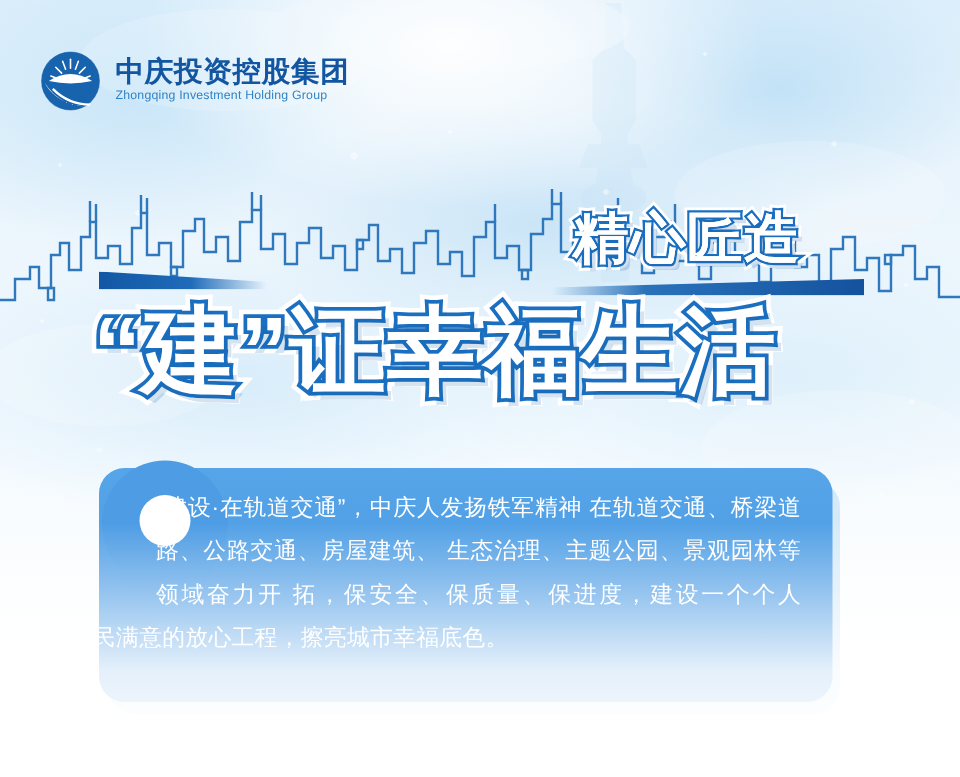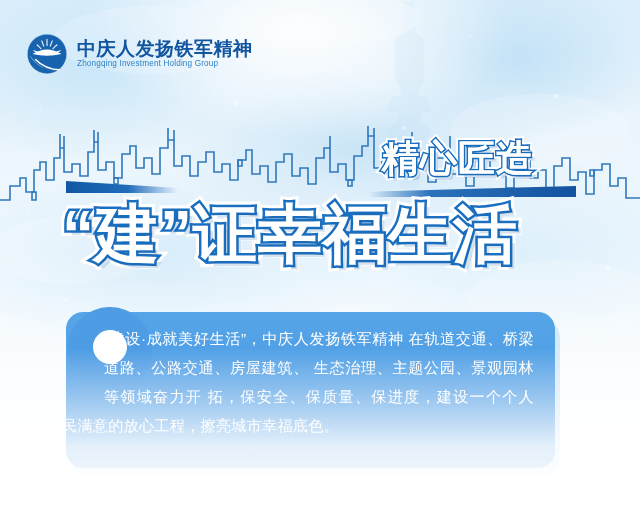--- a/index.html
+++ b/index.html
@@ -282,21 +282,21 @@
           <path d="M47 18 l-6 6"></path>
         <path d="M12 27 l8 3"></path>
           <path d="M52 27 l-8 3"></path>
       </g>
       <path d="M10 32 q22 -14 44 0 q-22 5 -44 0 z" fill="#ffffff"></path>
       <path d="M6 34 q14 22 40 24 q-18 -2 -28 -10 q-9 -7 -12 -14 z" fill="#ffffff" opacity="0.92"></path>
       <path d="M14 40 q16 16 38 16" fill="none" stroke="#ffffff" stroke-width="2.4"></path>
       <circle cx="32" cy="32" r="30" fill="none" stroke="#ffffff" stroke-width="1.2" opacity="0.35"></circle>
     </svg>
     <div class="logo-text-block">
-      <div class="logo-cn">中庆人发扬铁军精神</div>
+      <div class="logo-cn">中庆投资控股集团</div>
       <div class="logo-en">Zhongqing Investment Holding Group</div>
     </div>
   </div>
 
   <div class="bar-left"></div>
   <div class="bar-right"></div>
 
   <div class="kicker-halo">精心匠造</div>
   <div class="kicker">精心匠造</div>
 
@@ -305,21 +305,21 @@
 
   <div class="card-shadow"></div>
   <div class="card"></div>
 
   <svg class="pin" viewBox="0 0 96 128">
     <path d="M48 4 C25 4 6 23 6 46 C6 70 30 94 48 124 C66 94 90 70 90 46 C90 23 71 4 48 4 Z" fill="#4d9ce4"></path>
     <circle cx="48" cy="44" r="17" fill="#ffffff"></circle>
   </svg>
 
   <div class="card-body">
-    <span>“建设·成就美好生活”，中庆人发扬铁军精神</span>
+    <span>“建设·在轨道交通”，中庆人发扬铁军精神</span>
     <span>在轨道交通、桥梁道路、公路交通、房屋建筑、</span>
     <span>生态治理、主题公园、景观园林等领域奋力开</span>
     <span>拓，保安全、保质量、保进度，建设一个个人</span>
     <span class="last-line">民满意的放心工程，擦亮城市幸福底色。</span>
   </div>
 
   <div class="bg-fade-bottom"></div>
 </div>
 
 </body></html>

